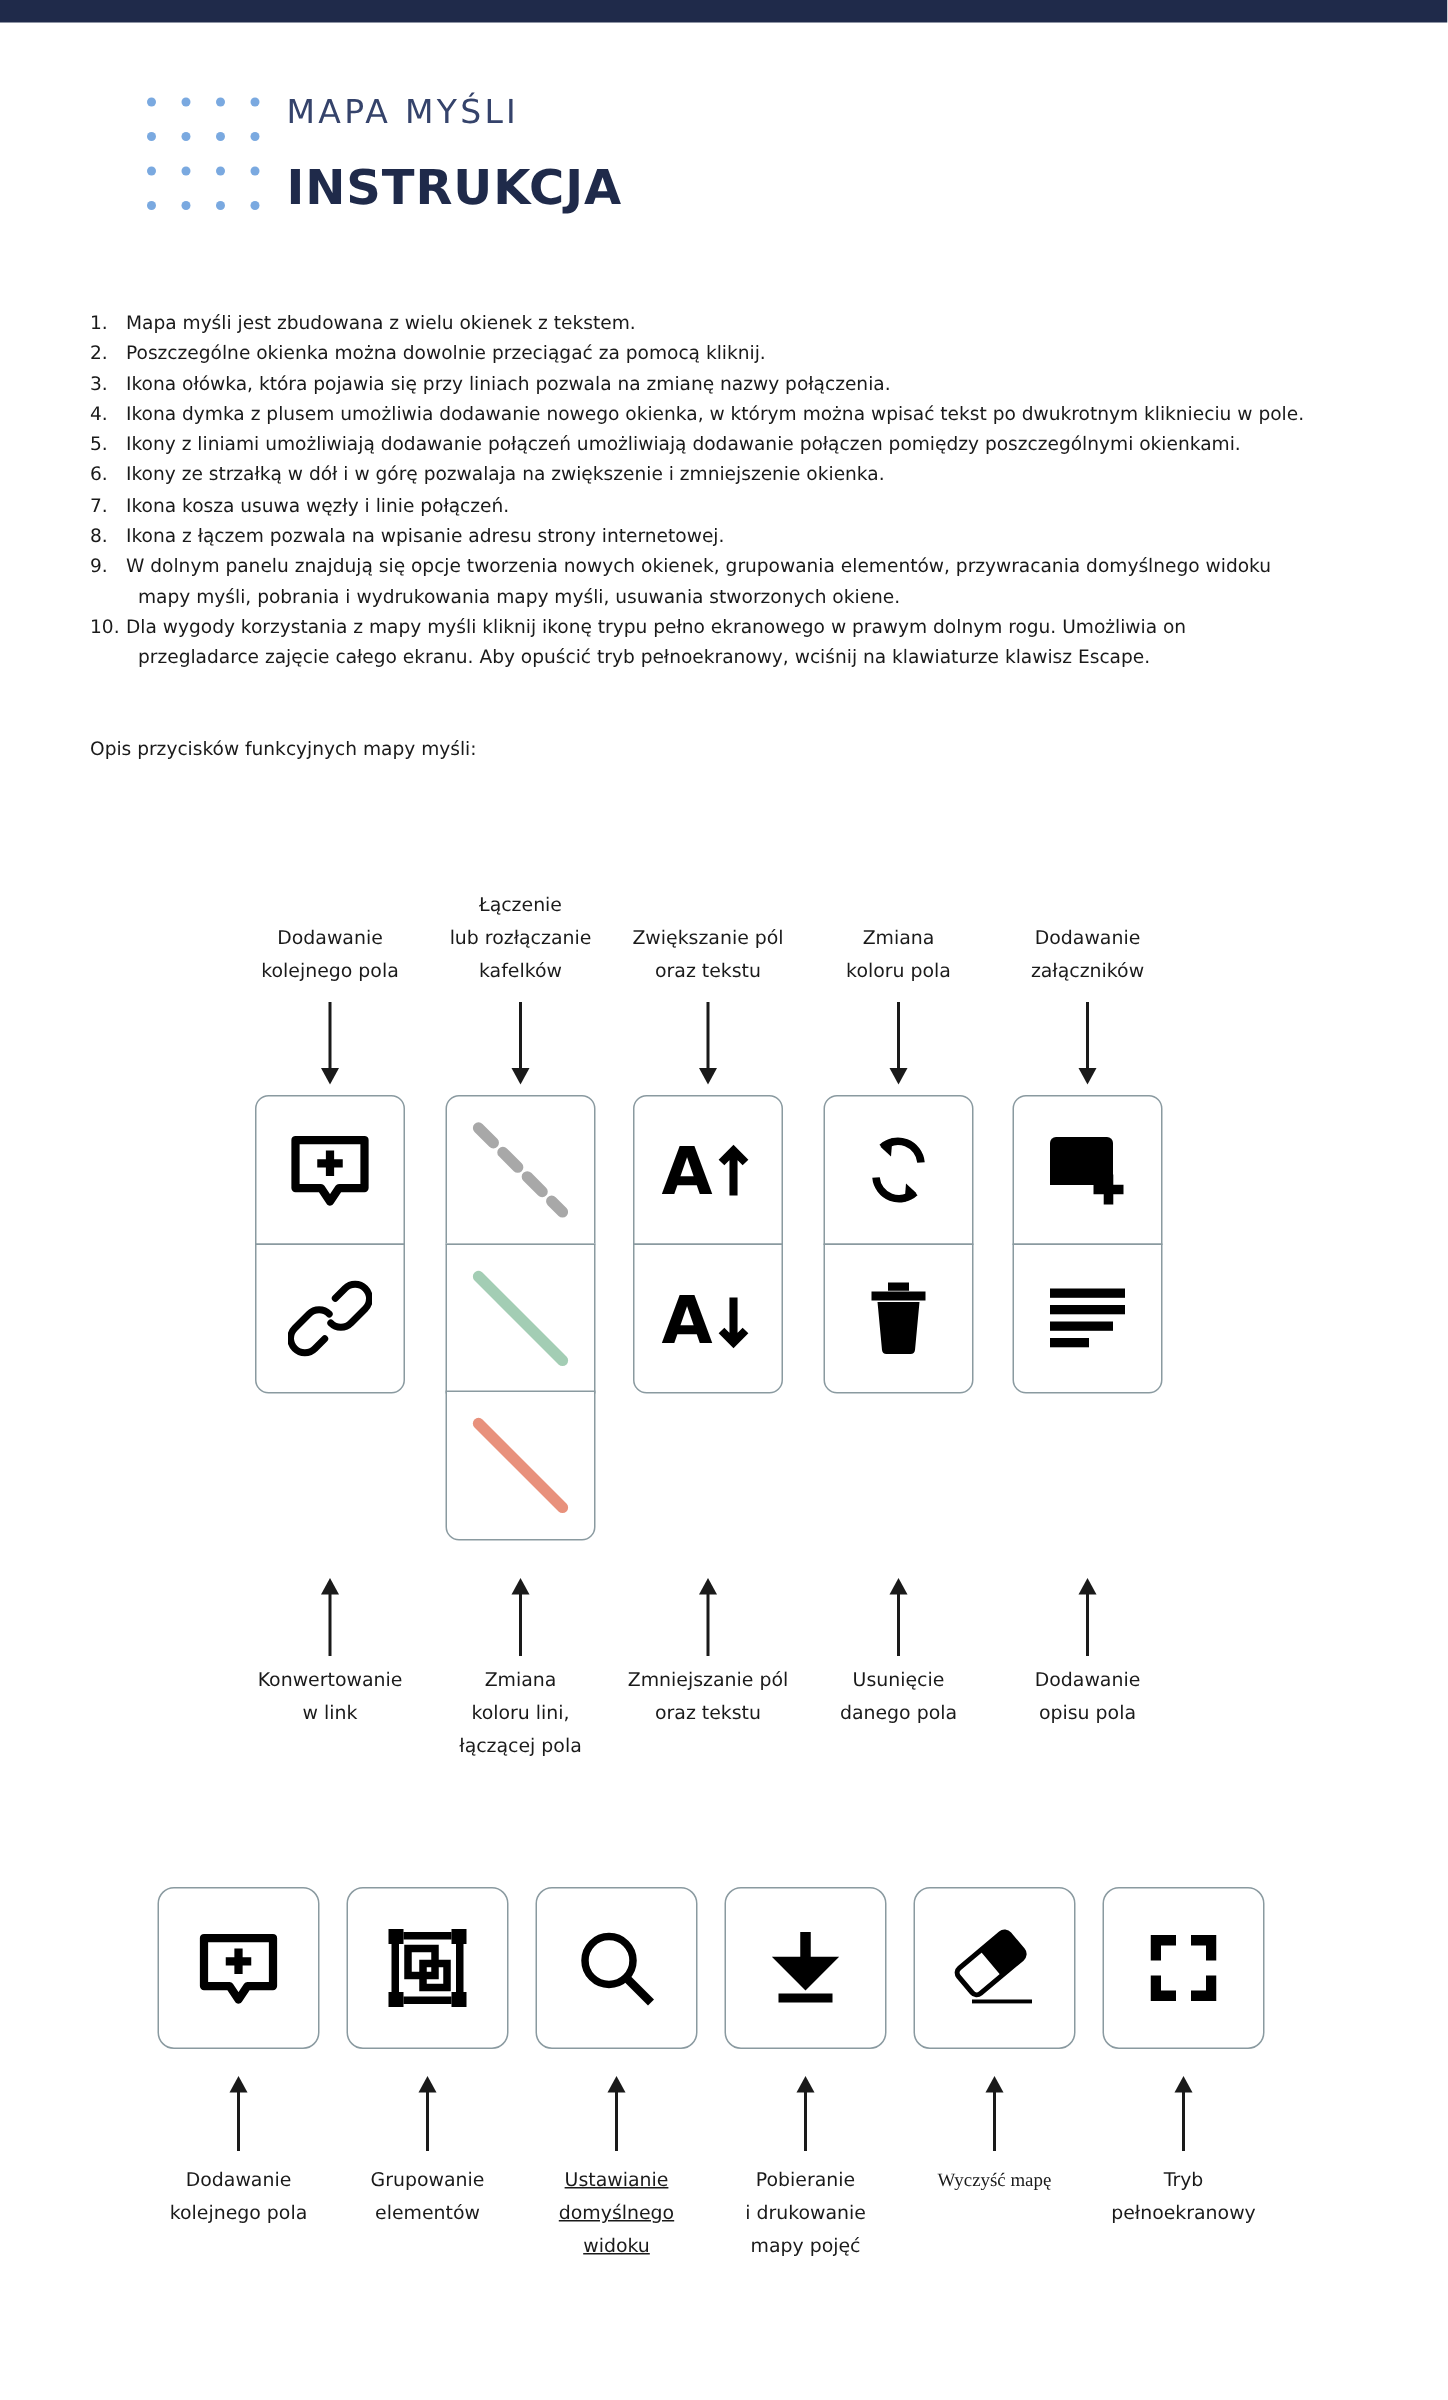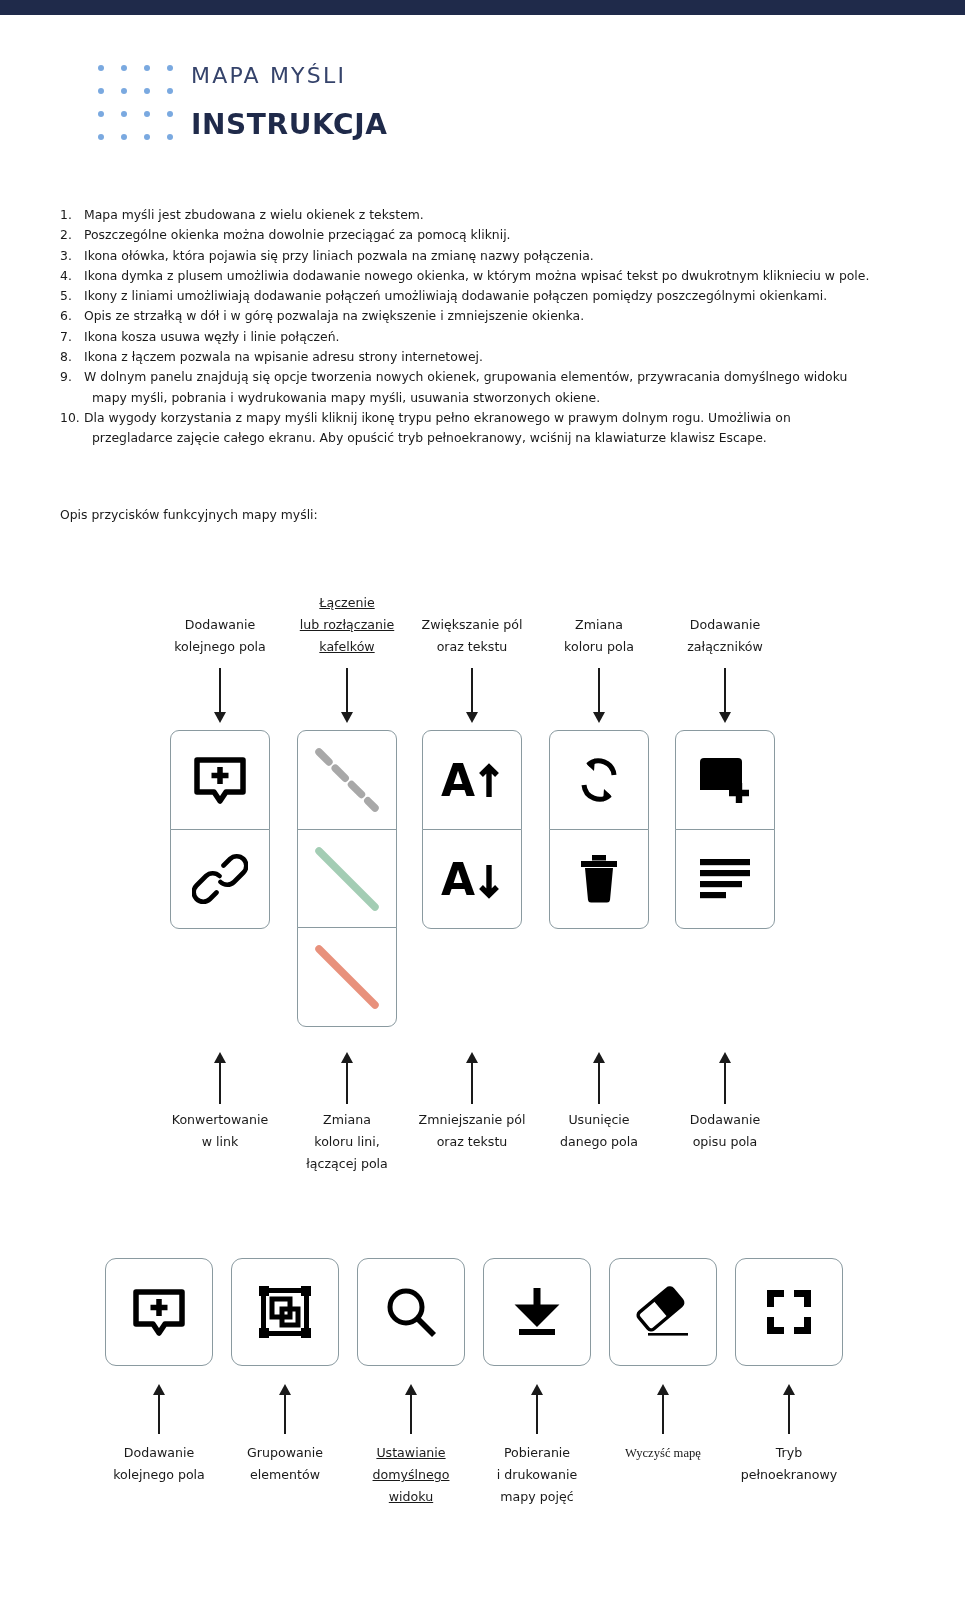--- a/index.html
+++ b/index.html
@@ -26,34 +26,34 @@
     background:#7aa9e0;
   }
   .title-wrap{
     position:absolute; left:155px; top:14px;
   }
   .title-main{
     font-size:22px; letter-spacing:2.2px; color:#35436b; font-weight:400;
     line-height:34px;
   }
   .title-sub{
-    font-size:28px; letter-spacing:0.6px; color:#1f2a4a; font-weight:bold;
+    font-size:32px; letter-spacing:0.6px; color:#1f2a4a; font-weight:bold;
     line-height:36px; margin-top:14px;
   }
   
   .instructions{
     position:absolute; left:60px; top:205px; width:860px;
     font-size:12.4px; line-height:20.3px; color:#1a1a1a;
   }
   .ins-row{ display:flex; align-items:flex-start; }
   .ins-num{ width:24px; flex:0 0 24px; text-align:left; }
   .ins-txt{ flex:1 1 auto; }
   .ins-txt .cont{ display:block; padding-left:8px; }
   .caption{
-    position:absolute; left:60px; top:507px;
+    position:absolute; left:60px; top:491px;
     font-size:12.4px; color:#1a1a1a;
   }
   .lbl{
     position:absolute; text-align:center; font-size:12.6px; line-height:22px;
     color:#1a1a1a; white-space:pre-line;
   }
   .arrow{ position:absolute; }
   .arrow .shaft{ position:absolute; left:50%; margin-left:-1px; width:2px; background:#1a1a1a; top:0;}
   .arrow .head{ position:absolute; left:50%; width:0;height:0; }
   .arrow-down .head{ margin-left:-6px; border-left:6px solid transparent; border-right:6px solid transparent; border-top:11px solid #1a1a1a;}
@@ -124,21 +124,21 @@
     <div class="ins-row">
       <div class="ins-num">4.</div>
       <div class="ins-txt">Ikona dymka z plusem umożliwia dodawanie nowego okienka, w którym można wpisać tekst po dwukrotnym kliknieciu w pole.</div>
     </div>
     <div class="ins-row">
       <div class="ins-num">5.</div>
       <div class="ins-txt">Ikony z liniami umożliwiają dodawanie połączeń umożliwiają dodawanie połączen pomiędzy poszczególnymi okienkami.</div>
     </div>
     <div class="ins-row">
       <div class="ins-num">6.</div>
-      <div class="ins-txt">Opis ze strzałką w dół i w górę pozwalaja na zwiększenie i zmniejszenie okienka.</div>
+      <div class="ins-txt">Ikony ze strzałką w dół i w górę pozwalaja na zwiększenie i zmniejszenie okienka.</div>
     </div>
     <div class="ins-row">
       <div class="ins-num">7.</div>
       <div class="ins-txt">Ikona kosza usuwa węzły i linie połączeń.</div>
     </div>
     <div class="ins-row">
       <div class="ins-num">8.</div>
       <div class="ins-txt">Ikona z łączem pozwala na wpisanie adresu strony internetowej.</div>
     </div>
     <div class="ins-row">
@@ -148,21 +148,21 @@
     <div class="ins-row">
       <div class="ins-num">10.</div>
       <div class="ins-txt">Dla wygody korzystania z mapy myśli kliknij ikonę trypu pełno ekranowego w prawym dolnym rogu. Umożliwia on<span class="cont">przegladarce zajęcie całego ekranu. Aby opuścić tryb pełnoekranowy, wciśnij na klawiaturze klawisz Escape.</span></div>
     </div>
   </div>
 <div class="caption">Opis przycisków funkcyjnych mapy myśli:</div>
 
 <div id="toplabels">
     <div class="lbl" style="left: 130px; top: 614px; width: 180px;">Dodawanie
 kolejnego pola</div>
-    <div class="lbl" style="left: 257px; top: 592px; width: 180px; text-decoration: underline;">Łączenie
+    <div class="lbl" style="left: 257px; top: 592px; width: 180px;">Łączenie
 lub rozłączanie
 kafelków</div>
     <div class="lbl" style="left: 382px; top: 614px; width: 180px;">Zwiększanie pól
 oraz tekstu</div>
     <div class="lbl" style="left: 509px; top: 614px; width: 180px;">Zmiana
 koloru pola</div>
     <div class="lbl" style="left: 635px; top: 614px; width: 180px;">Dodawanie
 załączników</div>
   </div>
 <div id="botlabels">

